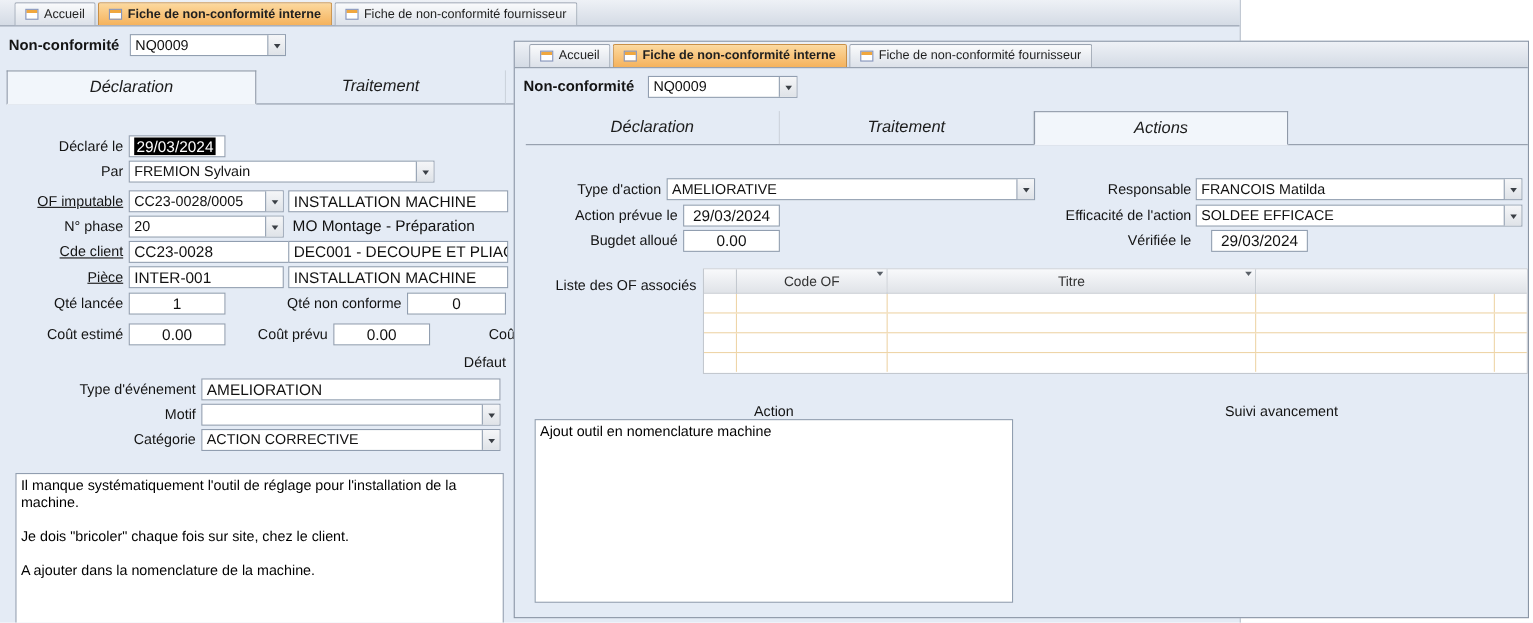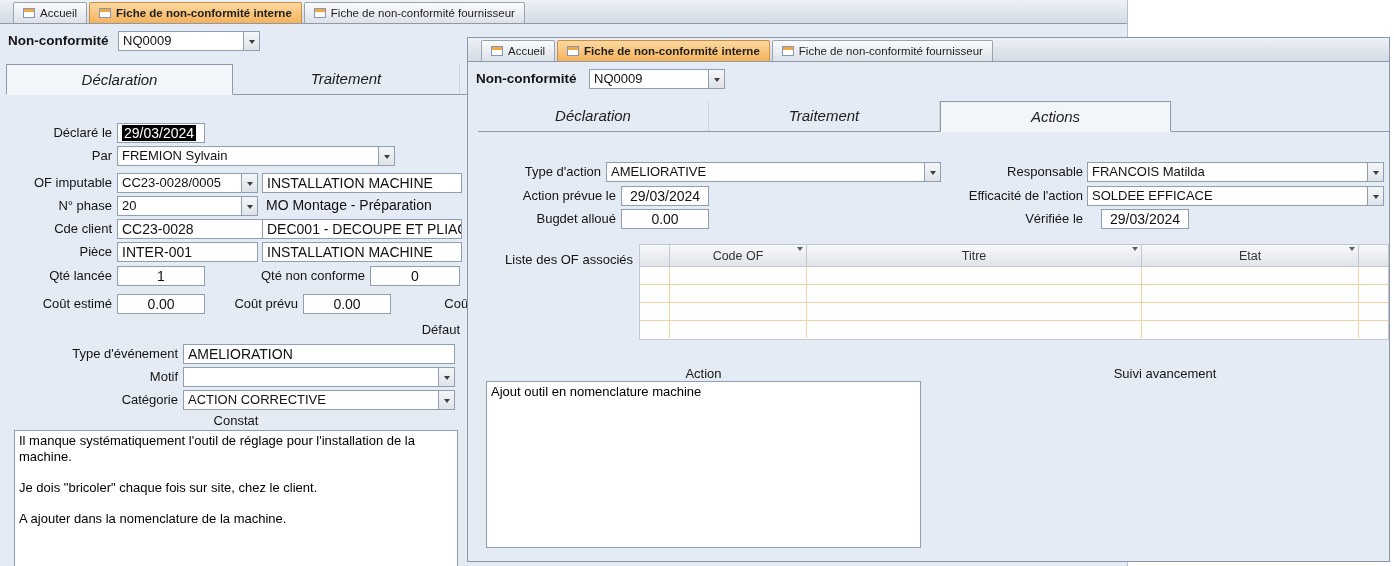--- a/index.html
+++ b/index.html
@@ -18,21 +18,21 @@
     background:linear-gradient(#fafbfc,#dce1e9);border:1px solid #9aa3b0;border-bottom:none;
     border-radius:2px 2px 0 0;margin-right:2px}
   .doc-tab.active{background:linear-gradient(#fcd99f,#f5b25c);border-color:#c98f45;font-weight:bold}
   .form-icon{display:inline-block;width:12px;height:10px;border:1px solid #8796bd;flex:none;
     background:linear-gradient(#f0a73e 0,#f0a73e 3px,#ffffff 3px)}
 
   
   .lbl{position:absolute;height:20px;line-height:20px;font-size:13px;color:#141414;
     text-align:right;white-space:nowrap}
   .lbl.center{text-align:center}
-  .lbl.u{}
+  .lbl.u{text-decoration:underline}
   .bold-label{font-weight:bold;font-size:13.5px}
   .tfield{position:absolute;height:20px;background:#fff;border:1px solid #919eb0;
     font-size:14px;line-height:18px;padding:0 4px;color:#111;overflow:hidden;white-space:nowrap}
   .tfield.right{text-align:center}
   .tfield.center{text-align:center}
   .tfield.plain{border:none;background:transparent}
   .selected{background:#000;color:#fff;padding:0 2px}
   .combo{position:absolute;height:20px;background:#fff;border:1px solid #919eb0;display:flex}
   .combo-value{flex:1;font-size:13px;line-height:18px;padding:0 4px;overflow:hidden;white-space:nowrap;color:#111}
   .combo-btn{width:16px;border-left:1px solid #919eb0;flex:none;
@@ -155,21 +155,20 @@
   </div>
 
   <div class="lbl" style="left:0;top:390px;width:178px">Catégorie</div>
   <div class="combo" style="left:183px;top:390px;width:272px">
     <span class="combo-value">ACTION CORRECTIVE</span>
     <span class="combo-btn">
         <span class="arr"></span>
       </span>
   </div>
 
-  <div class="lbl center" style="left:14px;top:411px;width:444px">Constat</div>
   <div class="bigtext" style="left:14px;top:430px;width:444px;height:150px">Il manque systématiquement l'outil de réglage pour l'installation de la machine.
 
 Je dois "bricoler" chaque fois sur site, chez le client.
 
 A ajouter dans la nomenclature de la machine.</div>
 </div>
 
 <div class="window front-window">
   <div class="doc-tabbar">
     <div class="doc-tab">
@@ -236,24 +235,20 @@
     <div class="grid-header">
       <div class="gh" style="width:30px"></div>
       <div class="gh" style="width:137px">
         <span>Code OF</span>
         <span class="hdr-arr"><span class="arr"></span></span>
       </div>
       <div class="gh" style="width:335px">
         <span>Titre</span>
         <span class="hdr-arr"><span class="arr"></span></span>
       </div>
-      <div class="gh" style="width:217px">
-        <span>Etat</span>
-        <span class="hdr-arr"><span class="arr"></span></span>
-      </div>
       <div class="gh" style="flex:1;border-right:none"></div>
     </div>
     <div class="grid-row">
       <div class="gc" style="width:30px"></div>
       <div class="gc" style="width:137px"></div>
       <div class="gc" style="width:335px"></div>
       <div class="gc" style="width:217px"></div>
       <div class="gc" style="flex:1;border-right:none"></div>
     </div>
     <div class="grid-row">

